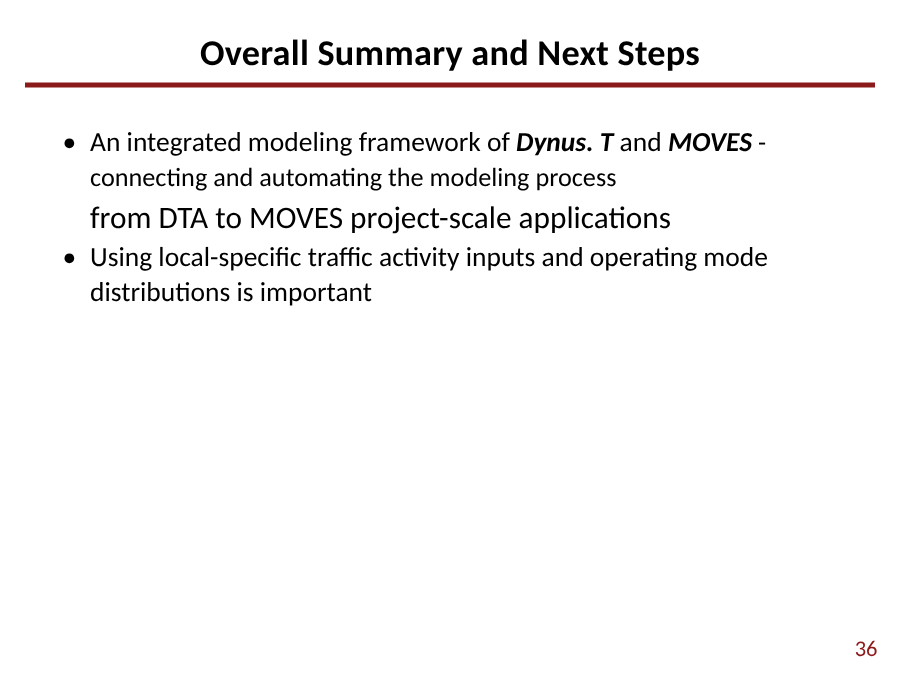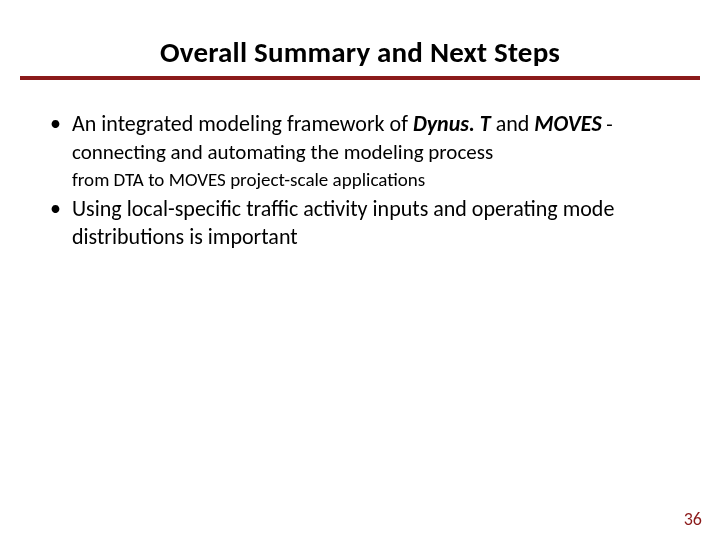--- a/index.html
+++ b/index.html
@@ -1,35 +1,35 @@
 <!DOCTYPE html>
 <html><head>
   <meta charset="utf-8">
   <style>
     * { margin: 0; padding: 0; box-sizing: border-box; }
     html, body { width: 720px; height: 540px; background: #fff; font-family: Calibri, Arial, sans-serif; color: #000; overflow: hidden; }
     .slide { width: 720px; height: 540px; position: relative; padding: 16px 20px 0 20px; }
-    .title-block { padding: 8px 0 6px 0; margin-top: 10px; }
+    .title-block { padding: 8px 0 6px 0; }
     .title { font-size: 29px; font-weight: 700; text-align: center; letter-spacing: 0.2px; }
     .rule { border: none; height: 4px; background: #8b1a1a; margin-top: 6px; width: 100%; }
     .content { padding: 24px 20px 0 28px; }
     ul.bullets { list-style: none; }
     ul.bullets > li { position: relative; padding-left: 24px; font-size: 22px; line-height: 1.28; margin-bottom: 2px; }
     ul.bullets > li::before {
       content: "•";
       position: absolute;
       left: 2px;
       top: 0;
       font-size: 22px;
       line-height: 1.28;
       color: #000;
     }
     .boldit { font-weight: 700; font-style: italic; text-align: center; }
     .sub1 { font-size: 21px; }
-    .sub2 { font-size: 19px; display: block; padding-top: 2px; }
+    .sub2 { font-size: 25px; display: block; padding-top: 2px; }
     .page-num { position: absolute; right: 18px; bottom: 10px; font-size: 18px; color: #8b1a1a; }
   </style>
 </head>
 <body>
 
 <div class="slide">
   <div class="title-block">
     <h1 class="title">Overall Summary and Next Steps</h1>
     <hr class="rule">
   </div>

